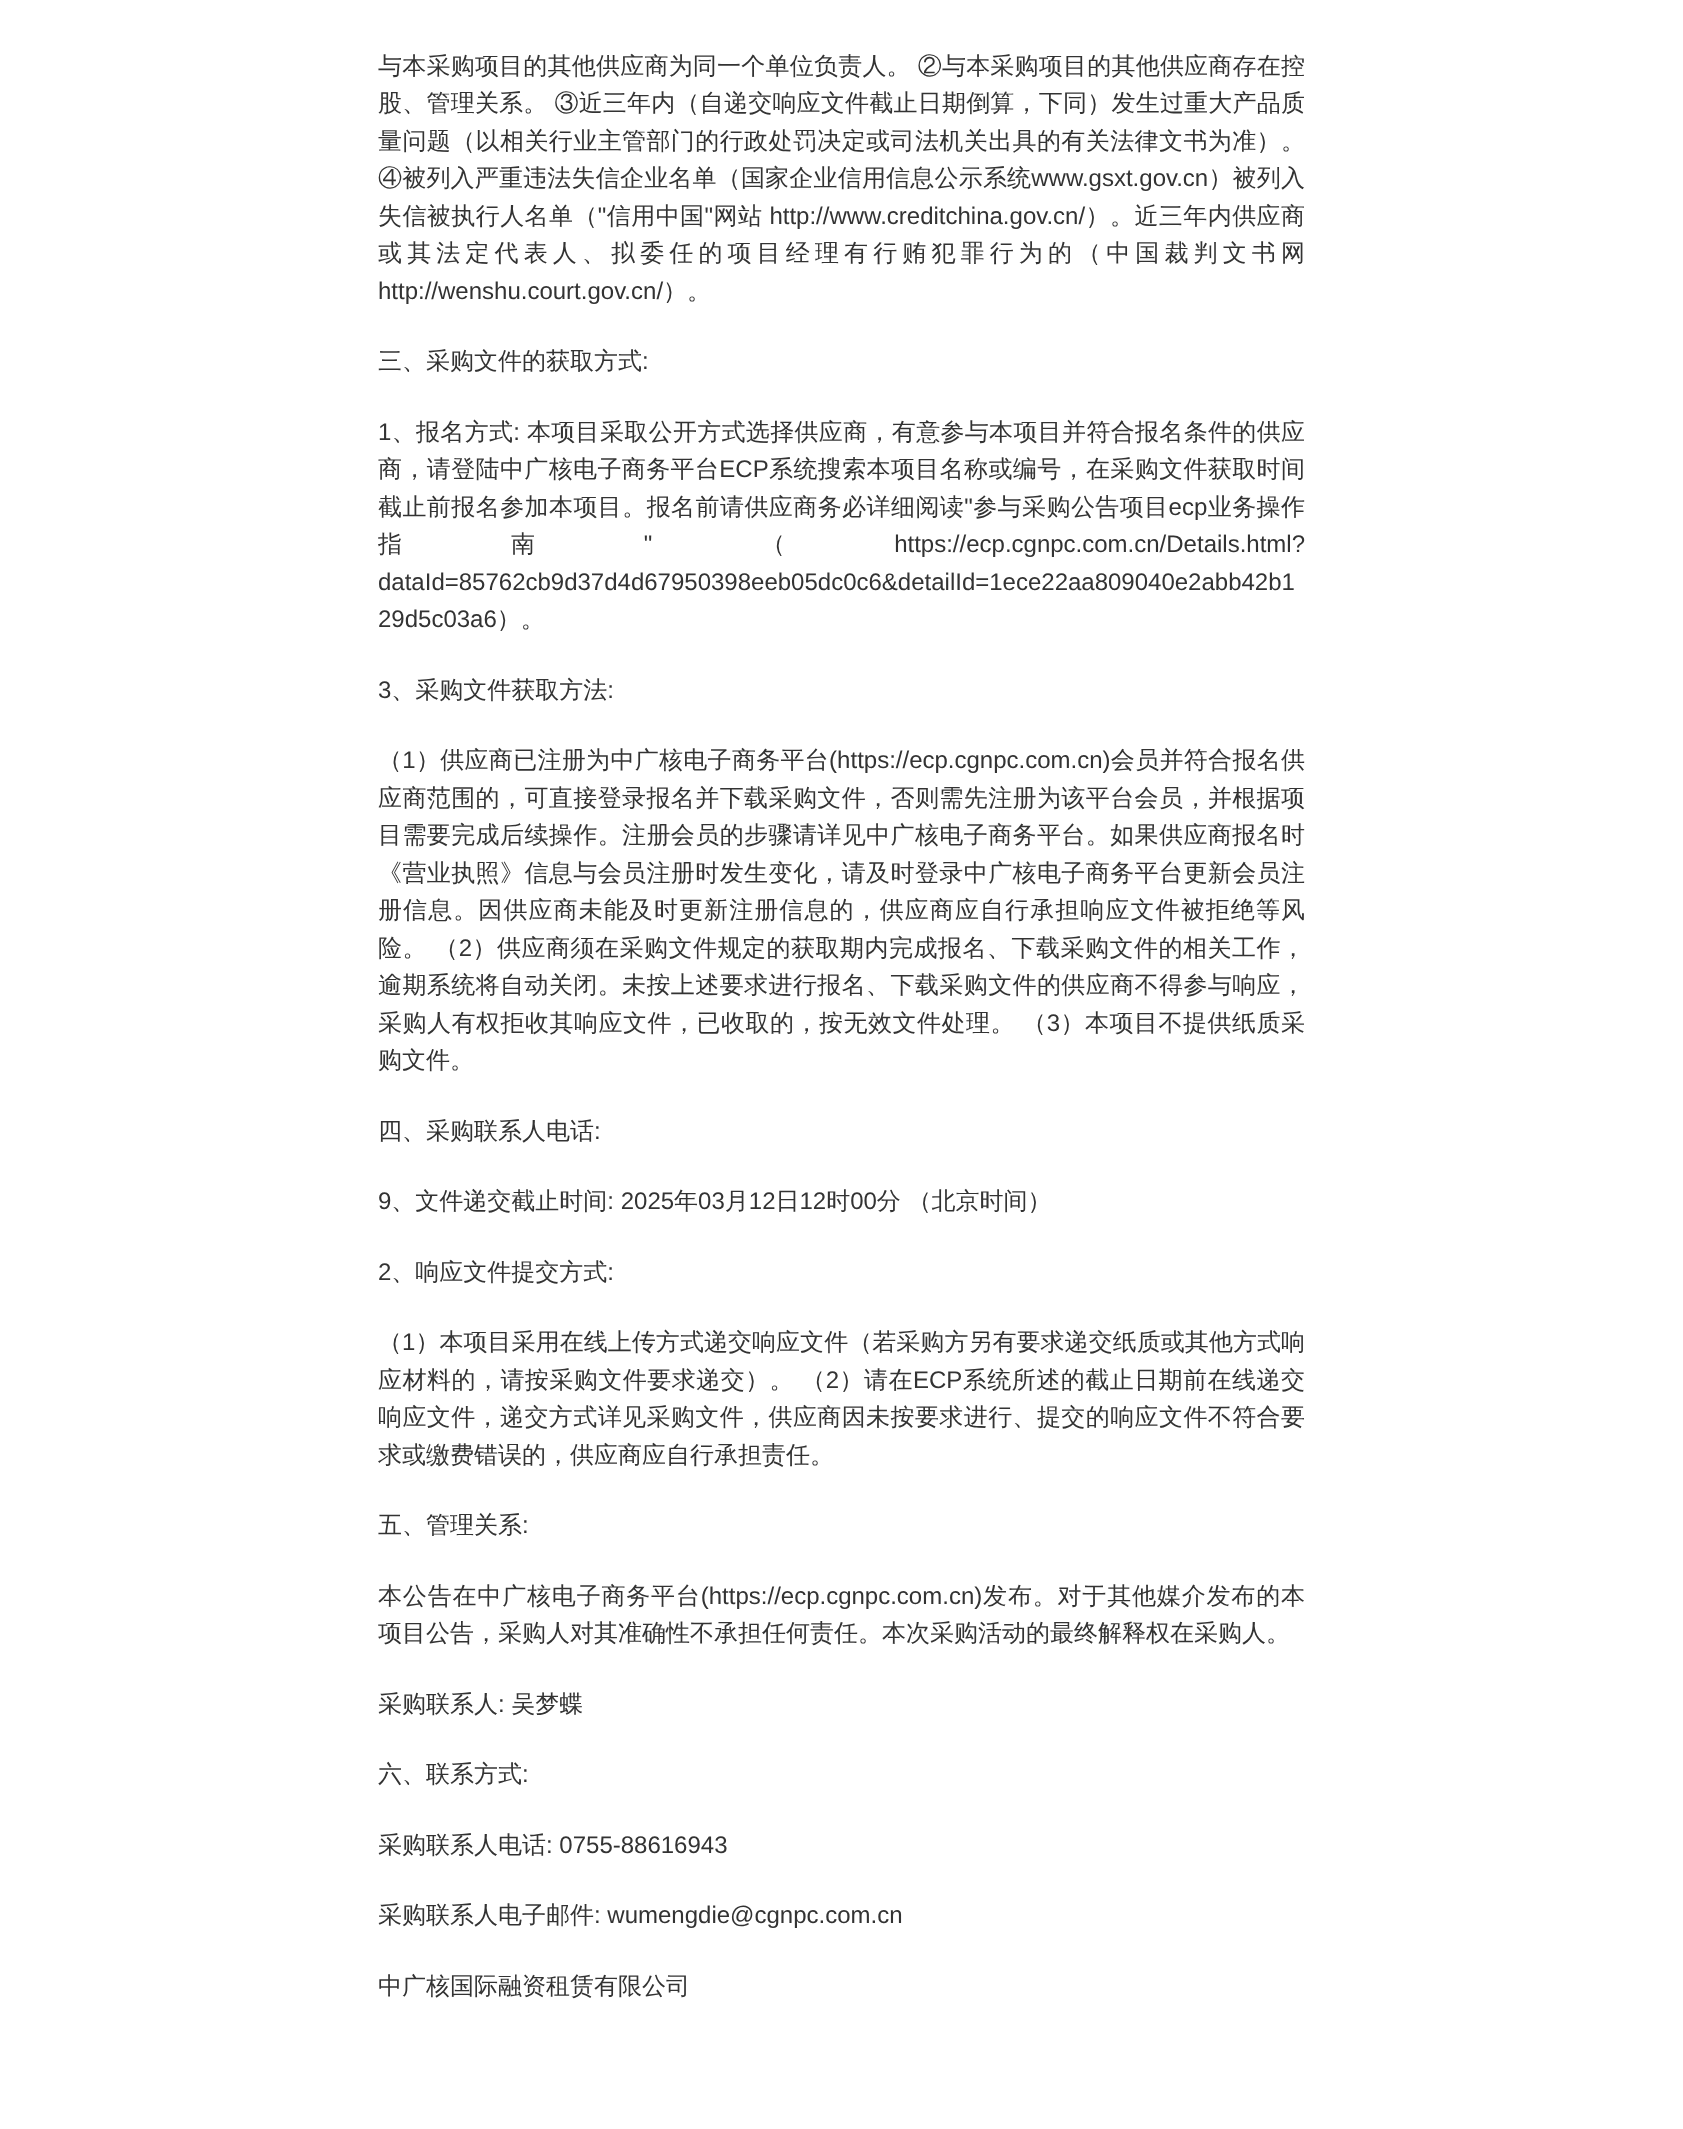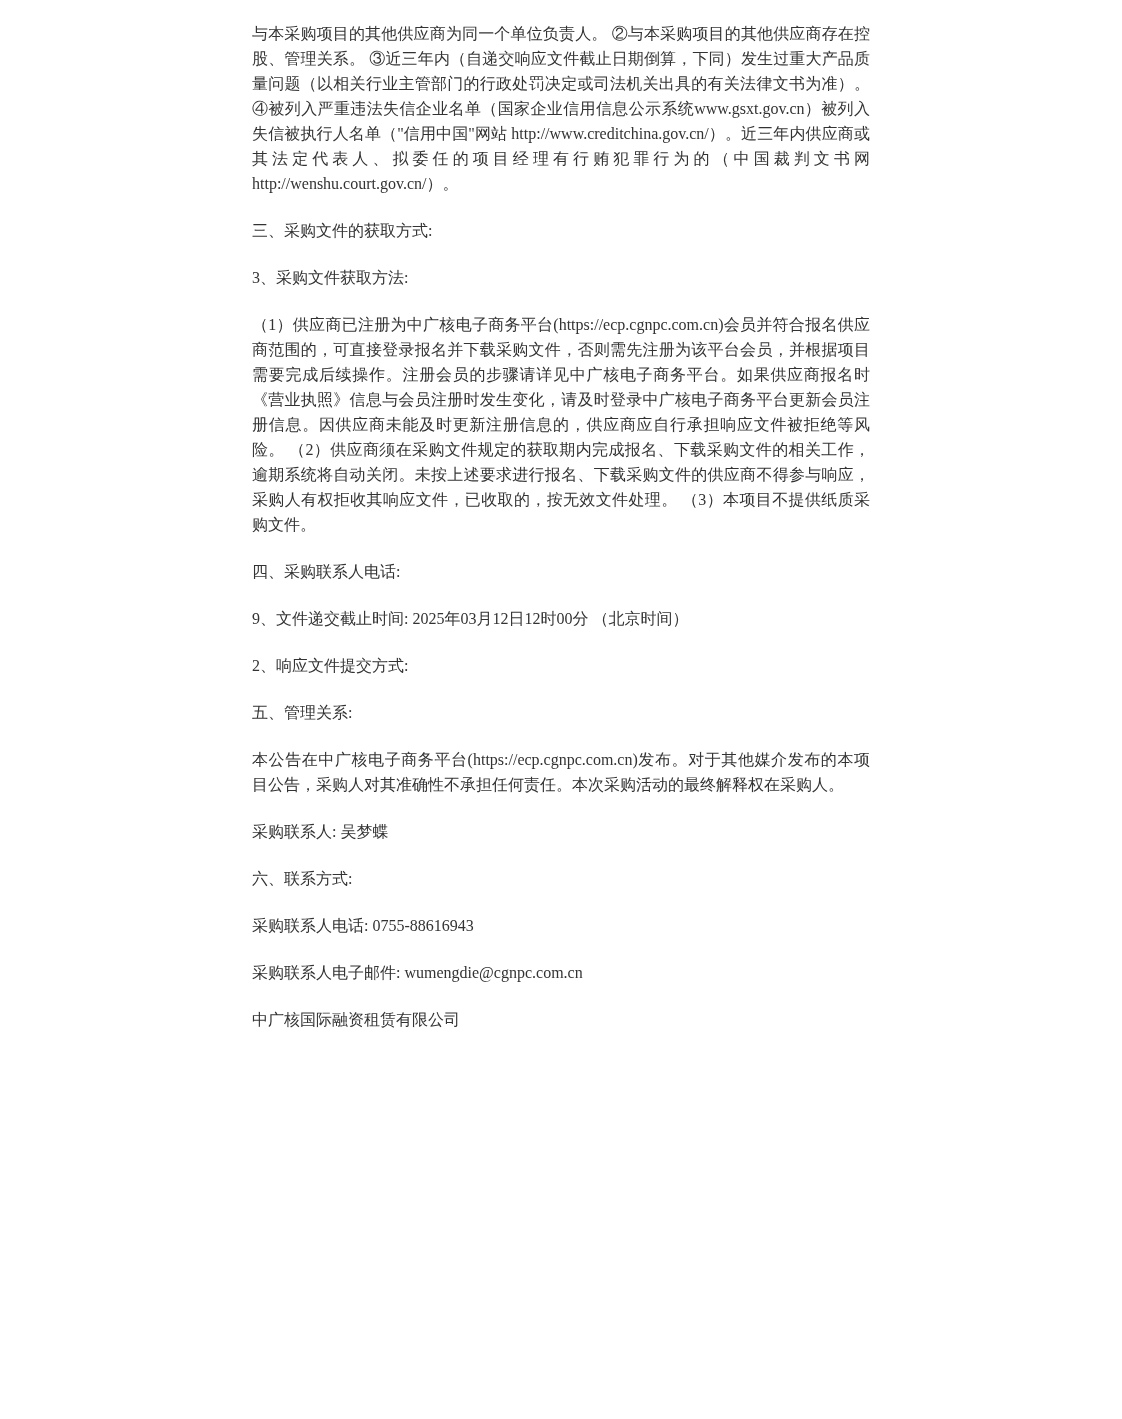--- a/index.html
+++ b/index.html
@@ -11,22 +11,22 @@
     position: relative;
     width: 1122px;
     height: 1419px;
     margin: 0 auto;
     background: #ffffff;
     overflow: hidden;
   }
   .doc {
     width: 618px;
     margin: 0 auto;
-    padding-top: 21px;
-    font-family: Liberation Serif, serif;
+    padding-top: 32px;
+    font-family: Liberation Sans, sans-serif;
     font-size: 16px;
     line-height: 25px;
     color: #333333;
     text-align: justify;
     overflow-wrap: break-word;
   }
   .doc p {
     margin: 0 0 22px 0;
   }
   .doc p.urlwrap {
@@ -36,32 +36,34 @@
 </head>
 <body>
 
 <div class="page">
   <div class="doc">
 
     <p class="urlwrap">与本采购项目的其他供应商为同一个单位负责人。 ②与本采购项目的其他供应商存在控股、管理关系。 ③近三年内（自递交响应文件截止日期倒算，下同）发生过重大产品质量问题（以相关行业主管部门的行政处罚决定或司法机关出具的有关法律文书为准）。④被列入严重违法失信企业名单（国家企业信用信息公示系统www.gsxt.gov.cn）被列入失信被执行人名单（"信用中国"网站 http://www.creditchina.gov.cn/）。近三年内供应商或其法定代表人、拟委任的项目经理有行贿犯罪行为的（中国裁判文书网http://wenshu.court.gov.cn/）。</p>
 
     <p>三、采购文件的获取方式:</p>
 
+    <p class="urlwrap">1、报名方式: 本项目采取公开方式选择供应商，有意参与本项目并符合报名条件的供应商，请登陆中广核电子商务平台ECP系统搜索本项目名称或编号，在采购文件获取时间截止前报名参加本项目。报名前请供应商务必详细阅读"参与采购公告项目ecp业务操作指南"（https://ecp.cgnpc.com.cn/Details.html?dataId=85762cb9d37d4d67950398eeb05dc0c6&amp;detailId=1ece22aa809040e2abb42b129d5c03a6）。</p>
 
 
     <p>3、采购文件获取方法:</p>
 
     <p class="urlwrap">（1）供应商已注册为中广核电子商务平台(https://ecp.cgnpc.com.cn)会员并符合报名供应商范围的，可直接登录报名并下载采购文件，否则需先注册为该平台会员，并根据项目需要完成后续操作。注册会员的步骤请详见中广核电子商务平台。如果供应商报名时《营业执照》信息与会员注册时发生变化，请及时登录中广核电子商务平台更新会员注册信息。因供应商未能及时更新注册信息的，供应商应自行承担响应文件被拒绝等风险。 （2）供应商须在采购文件规定的获取期内完成报名、下载采购文件的相关工作，逾期系统将自动关闭。未按上述要求进行报名、下载采购文件的供应商不得参与响应，采购人有权拒收其响应文件，已收取的，按无效文件处理。 （3）本项目不提供纸质采购文件。</p>
 
     <p>四、采购联系人电话:</p>
 
     <p><span>9、文件递交截止时间: </span><span>2025年03月12日12时00分</span><span> （北京时间）</span></p>
 
     <p>2、响应文件提交方式:</p>
 
+    <p>（1）本项目采用在线上传方式递交响应文件（若采购方另有要求递交纸质或其他方式响应材料的，请按采购文件要求递交）。 （2）请在ECP系统所述的截止日期前在线递交响应文件，递交方式详见采购文件，供应商因未按要求进行、提交的响应文件不符合要求或缴费错误的，供应商应自行承担责任。</p>
 
     <p>五、管理关系:</p>
 
     <p class="urlwrap">本公告在中广核电子商务平台(https://ecp.cgnpc.com.cn)发布。对于其他媒介发布的本项目公告，采购人对其准确性不承担任何责任。本次采购活动的最终解释权在采购人。</p>
 
     <p><span>采购联系人: </span><span>吴梦蝶</span></p>
 
     <p>六、联系方式:</p>
 
     <p><span>采购联系人电话: </span><span>0755-88616943</span></p>

